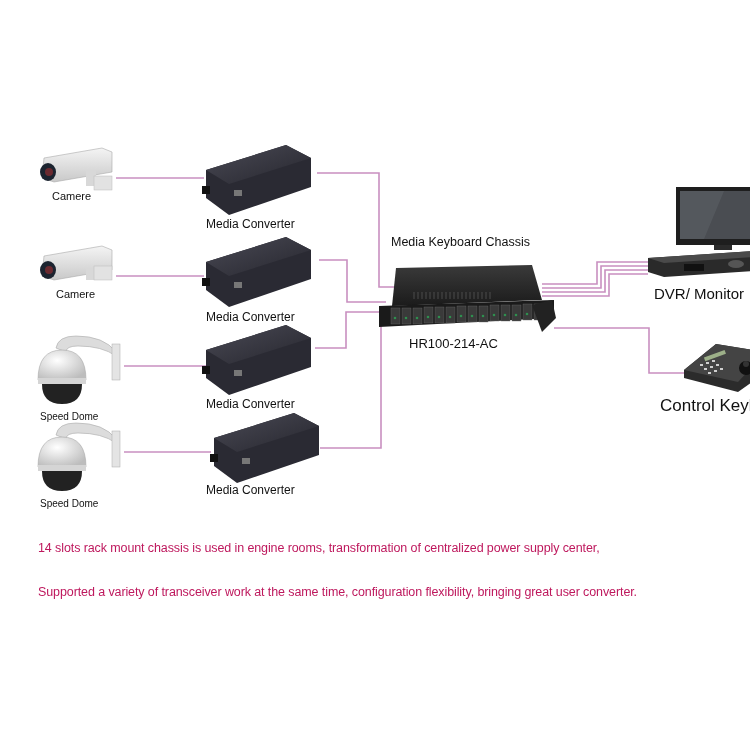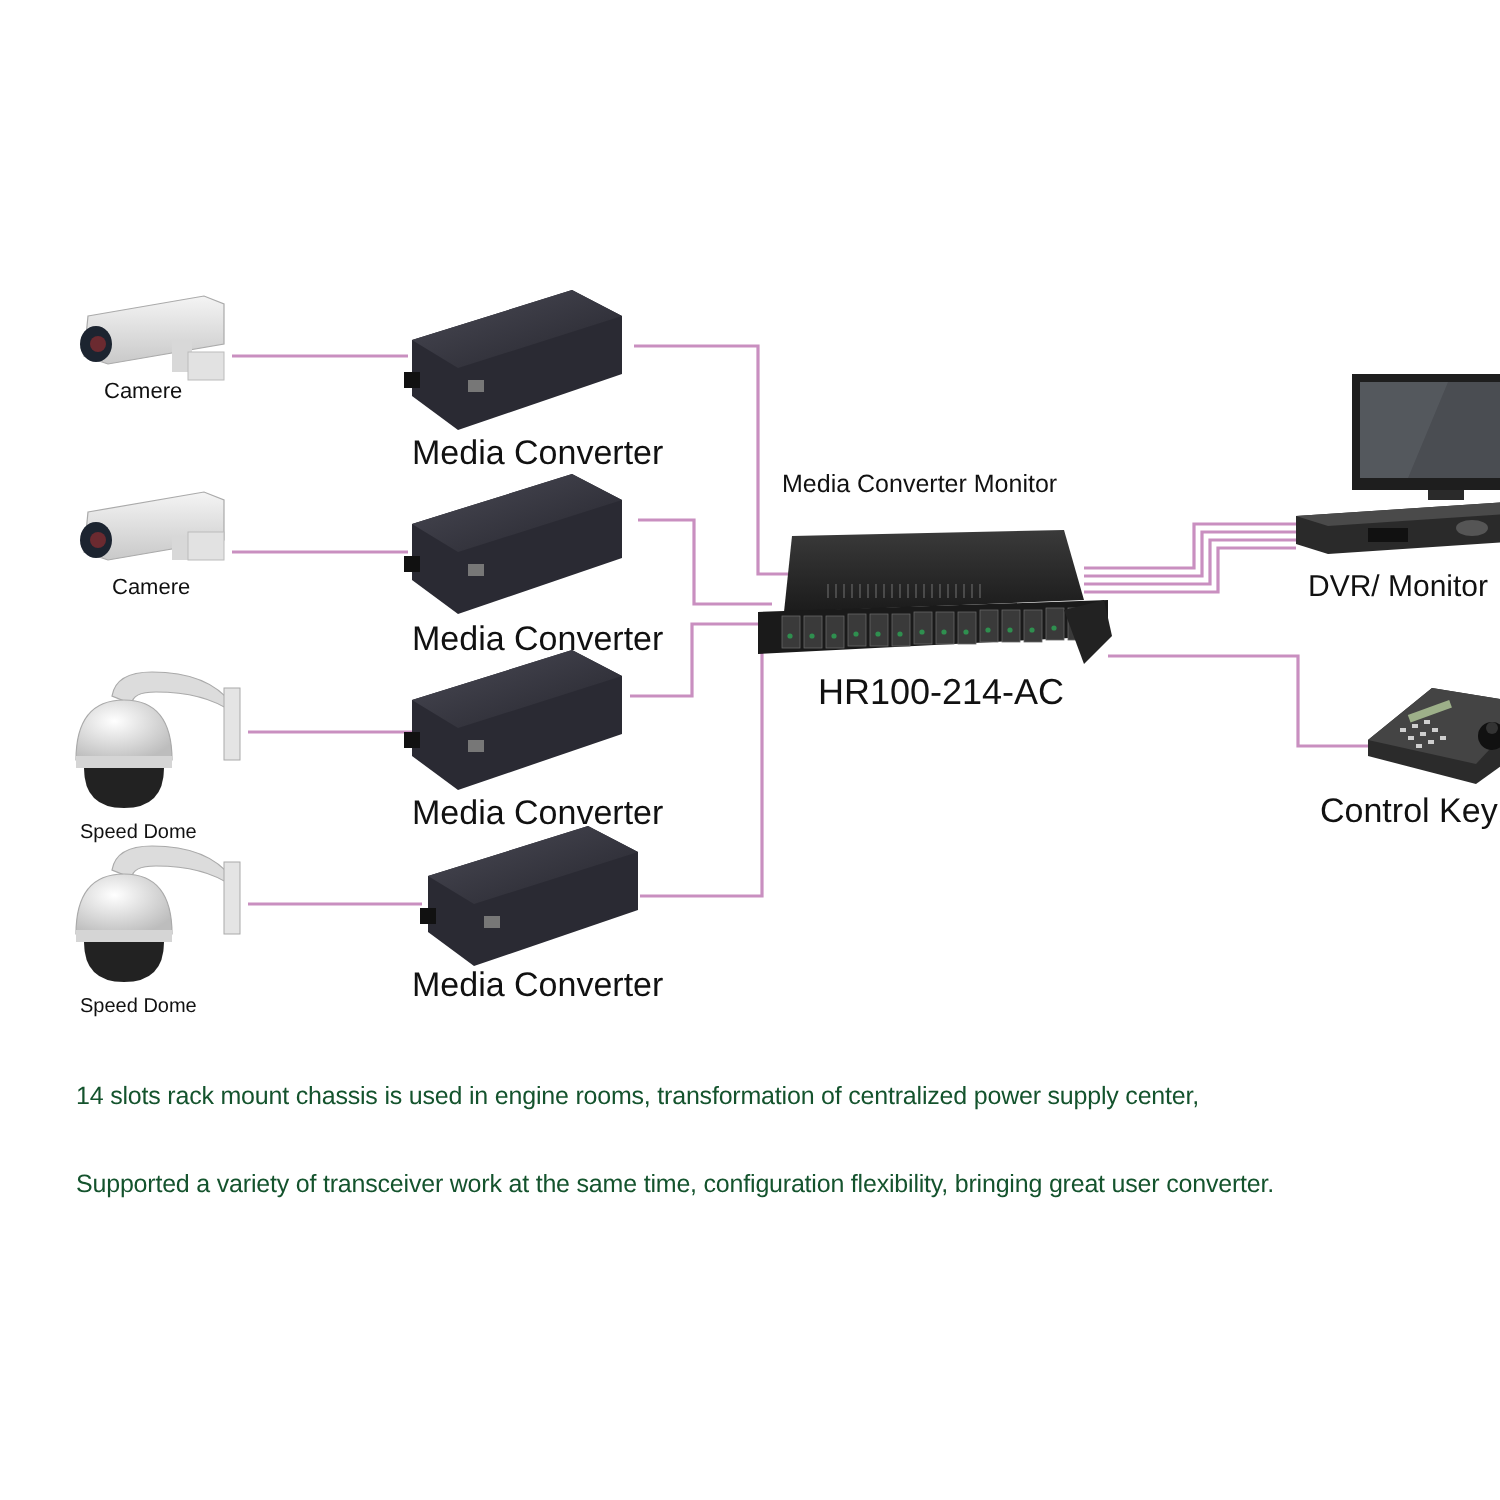--- a/index.html
+++ b/index.html
@@ -1,21 +1,21 @@
 <!DOCTYPE html>
 <html><head>
 <meta charset="utf-8">
 <style>
   html,body{margin:0;padding:0;background:#fff;}
   body{width:750px;height:750px;position:relative;overflow:hidden;font-family:"Liberation Sans",sans-serif;color:#111;}
   #stage{position:absolute;left:0;top:0;width:750px;height:750px;margin-left:24px;}
   .lbl{position:absolute;font-family:"Liberation Sans",sans-serif;color:#111;white-space:nowrap;}
   .lbl-small{font-size:11px;}
-  .lbl-mc{font-size:17px;}
-  .desc{position:absolute;left:14px;font-size:12.5px;color:#14532d;white-space:nowrap;letter-spacing:-0.1px;}
+  .lbl-mc{font-size:12px;}
+  .desc{position:absolute;left:14px;font-size:12.5px;color:#be185d;white-space:nowrap;letter-spacing:-0.1px;}
 </style>
 </head>
 <body>
 
 <div id="stage">
 <svg width="750" height="750" viewBox="0 0 750 750" xmlns="http://www.w3.org/2000/svg">
   <defs>
     <linearGradient id="camBody" x1="0" y1="0" x2="0" y2="1">
       <stop offset="0" stop-color="#f4f4f4"></stop>
           <stop offset="1" stop-color="#c9c9c9"></stop>
@@ -207,22 +207,22 @@
 <div class="lbl lbl-small" style="left:28px;top:190px;">Camere</div>
 <div class="lbl lbl-small" style="left:32px;top:288px;">Camere</div>
 <div class="lbl" style="left:16px;top:411px;font-size:10px;">Speed Dome</div>
 <div class="lbl" style="left:16px;top:498px;font-size:10px;">Speed Dome</div>
 
 <div class="lbl lbl-mc" style="left:182px;top:217px;">Media Converter</div>
 <div class="lbl lbl-mc" style="left:182px;top:310px;">Media Converter</div>
 <div class="lbl lbl-mc" style="left:182px;top:397px;">Media Converter</div>
 <div class="lbl lbl-mc" style="left:182px;top:483px;">Media Converter</div>
 
-<div class="lbl" style="left:367px;top:235px;font-size:12.5px;">Media Converter Monitor</div>
-<div class="lbl" style="left:385px;top:336px;font-size:18px;">HR100-214-AC</div>
+<div class="lbl" style="left:367px;top:235px;font-size:12.5px;">Media Keyboard Chassis</div>
+<div class="lbl" style="left:385px;top:336px;font-size:13px;">HR100-214-AC</div>
 
 <div class="lbl" style="left:630px;top:285px;font-size:15px;text-align:right;">DVR/ Monitor</div>
 <div class="lbl" style="left:636px;top:396px;font-size:17px;">Control Keyboard</div>
 
 
 <div class="desc" style="top:541px;">14 slots rack mount chassis is used in engine rooms, transformation of centralized power supply center,</div>
 <div class="desc" style="top:585px;">Supported a variety of transceiver work at the same time, configuration flexibility, bringing great user converter.</div>
 </div>
 
 </body></html>

